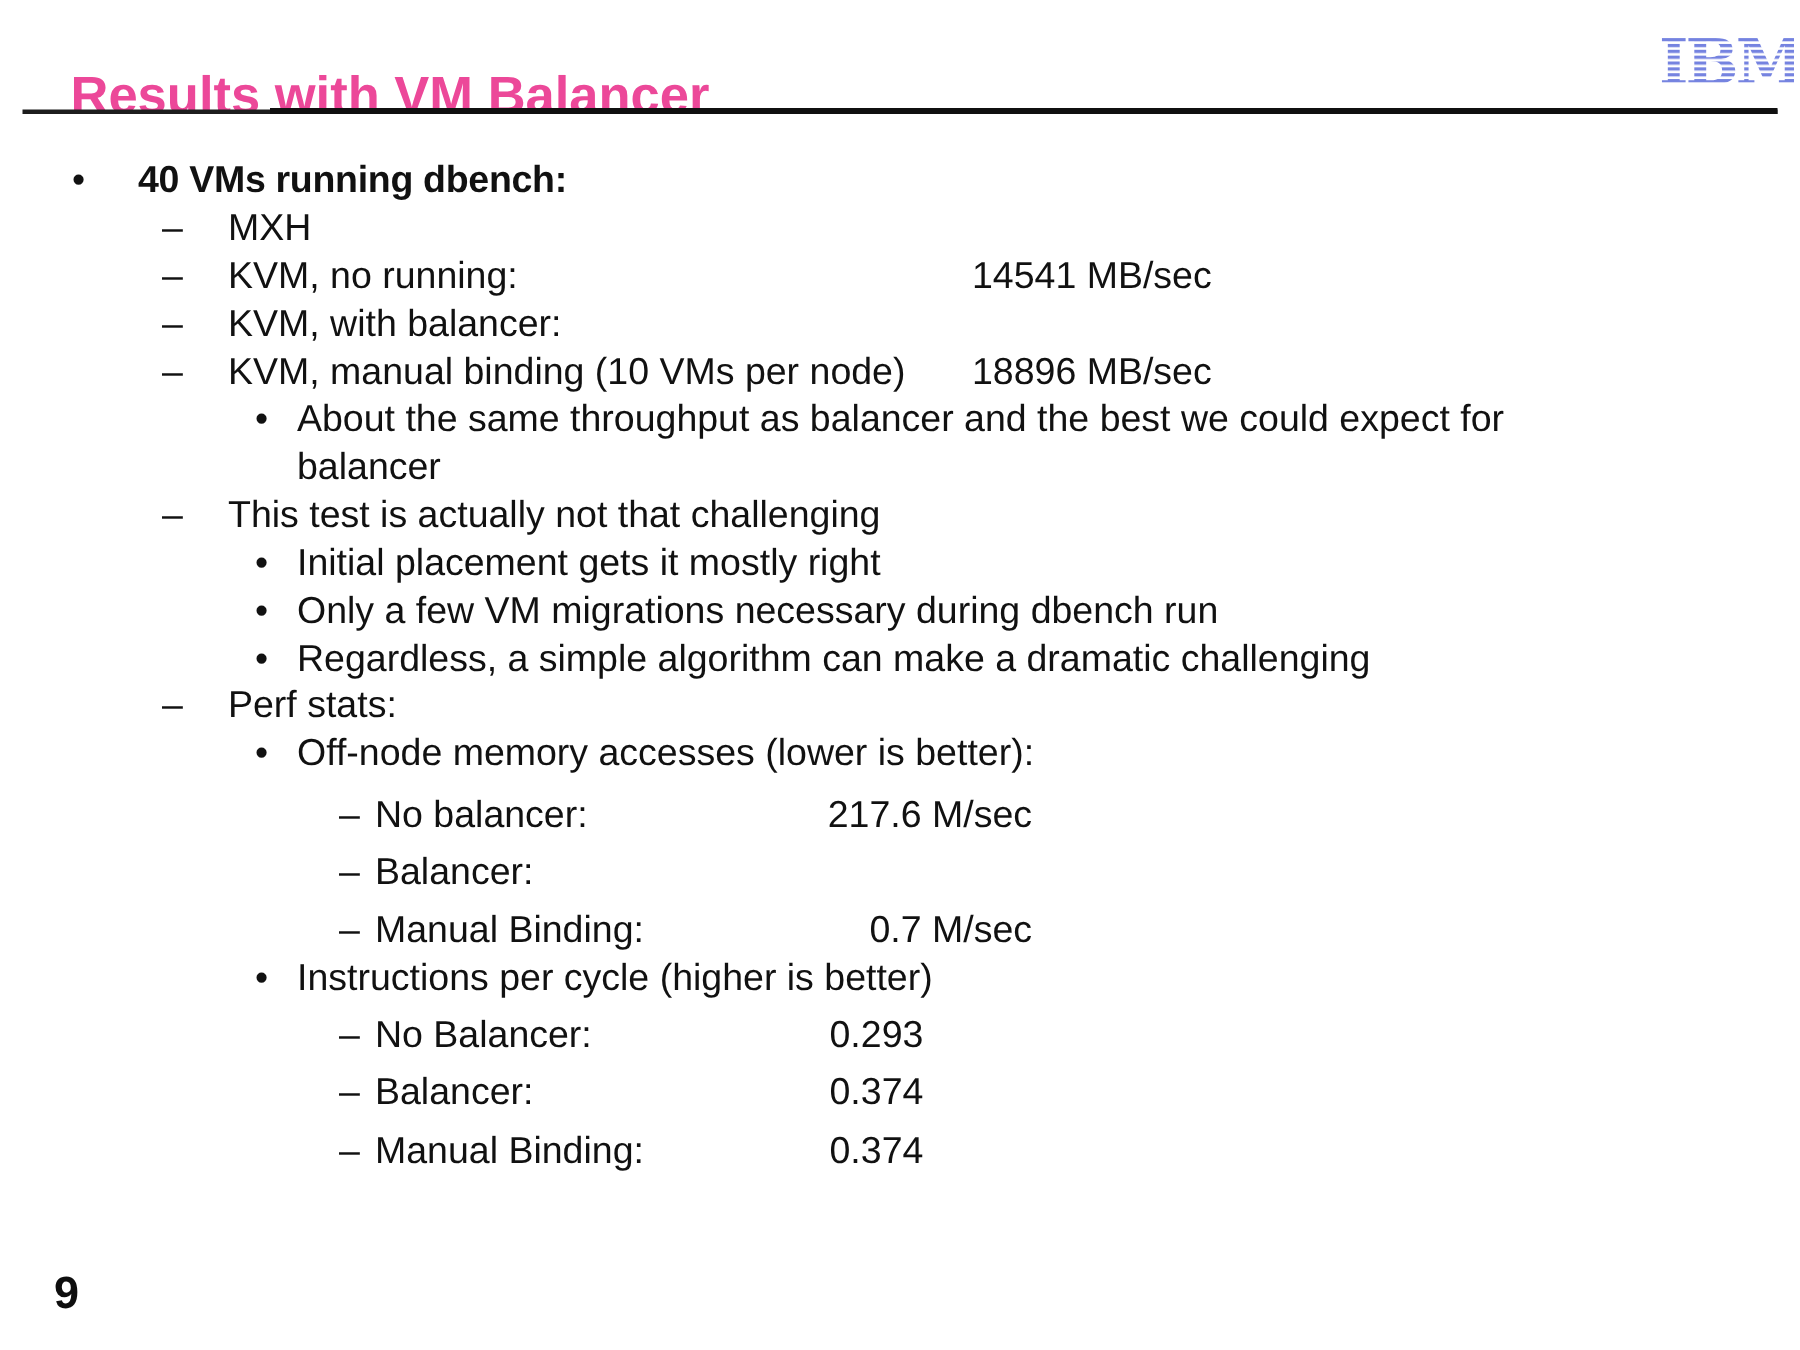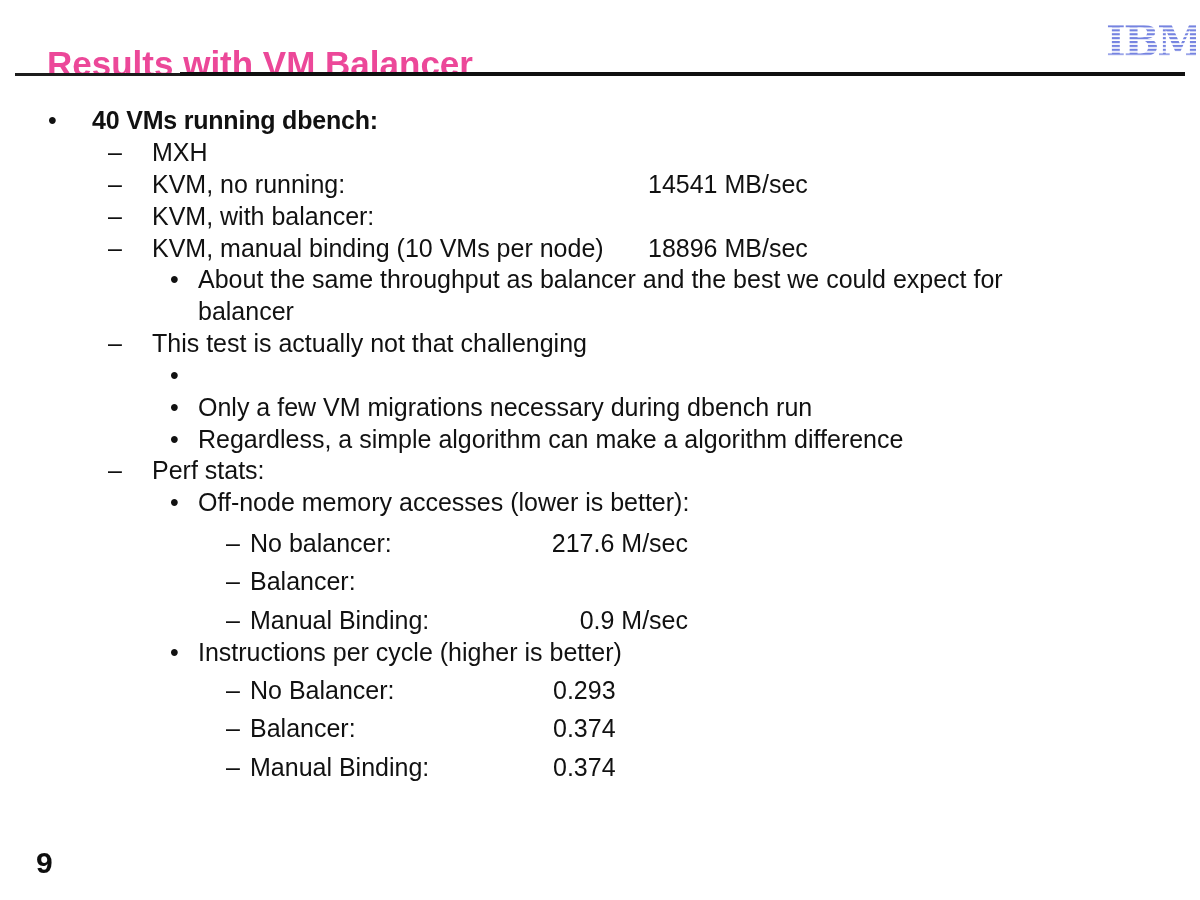--- a/index.html
+++ b/index.html
@@ -88,28 +88,29 @@
     <span class="txt">About the same throughput as balancer and the best we could expect for balancer</span>
   </div>
 
   <div class="row l2" style="top:327px">
     <span class="mk">–</span>
     <span class="txt">This test is actually not that challenging</span>
   </div>
 
   <div class="row l3" style="top:359px">
     <span class="mk">•</span>
+    <span class="txt">Initial placement gets it mostly right</span>
   </div>
   <div class="row l3" style="top:391px">
     <span class="mk">•</span>
     <span class="txt">Only a few VM migrations necessary during dbench run</span>
   </div>
   <div class="row l3" style="top:423px">
     <span class="mk">•</span>
-    <span class="txt">Regardless, a simple algorithm can make a algorithm difference</span>
+    <span class="txt">Regardless, a simple algorithm can make a dramatic challenging</span>
   </div>
 
   <div class="row l2" style="top:454px">
     <span class="mk">–</span>
     <span class="txt">Perf stats:</span>
   </div>
 
   <div class="row l3" style="top:486px">
     <span class="mk">•</span>
     <span class="txt">Off-node memory accesses (lower is better):</span>
@@ -120,21 +121,21 @@
     <span class="lbl">No balancer:</span>
     <span class="val">217.6 M/sec</span>
   </div>
   <div class="row l4 msec" style="top:565px">
     <span class="mk">–</span>
     <span class="lbl">Balancer:</span>
   </div>
   <div class="row l4 msec" style="top:604px">
     <span class="mk">–</span>
     <span class="lbl">Manual Binding:</span>
-    <span class="val">0.9 M/sec</span>
+    <span class="val">0.7 M/sec</span>
   </div>
 
   <div class="row l3" style="top:636px">
     <span class="mk">•</span>
     <span class="txt">Instructions per cycle (higher is better)</span>
   </div>
 
   <div class="row l4 ipc" style="top:674px">
     <span class="mk">–</span>
     <span class="lbl">No Balancer:</span>

